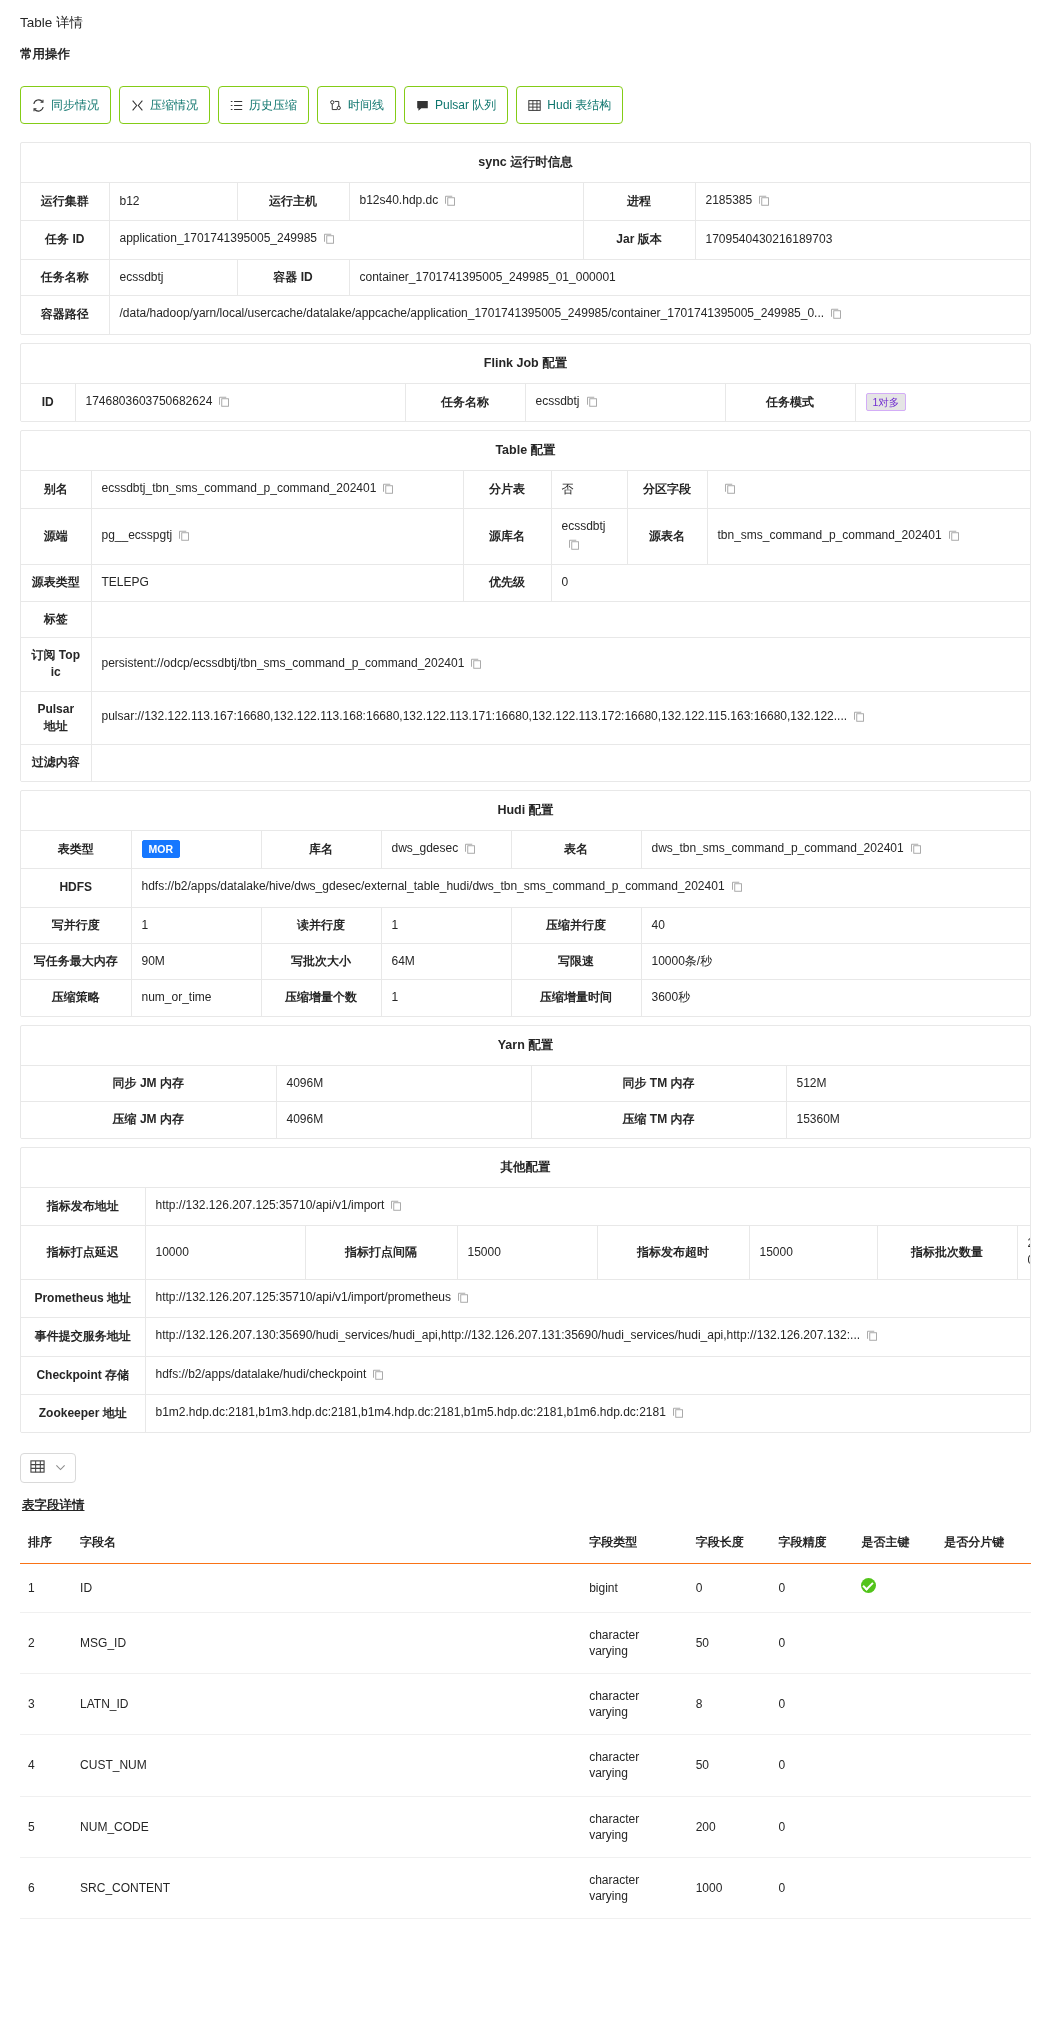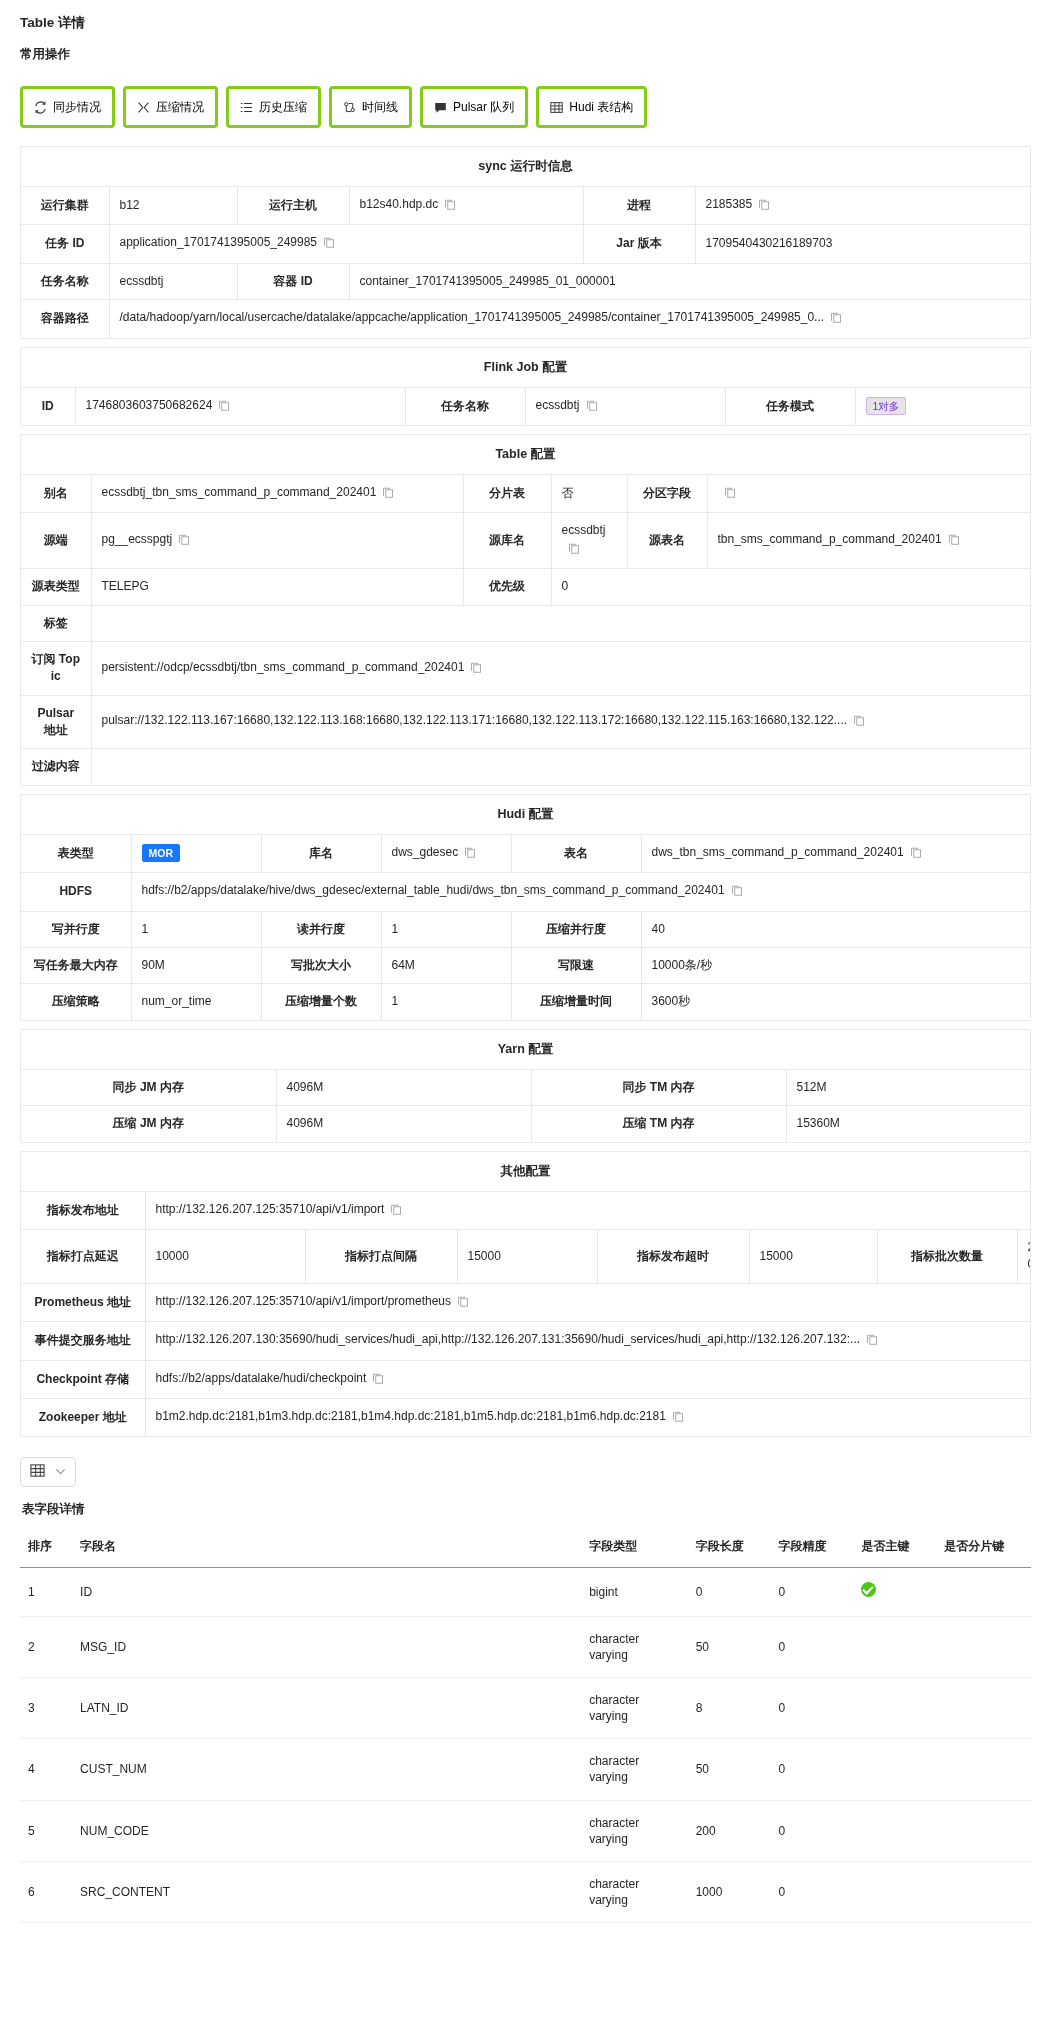--- a/index.html
+++ b/index.html
@@ -7,21 +7,21 @@
     margin: 0; padding: 0;
     background: #ffffff;
     font-family: "Liberation Sans", sans-serif;
     color: #262626;
   }
   body { width: 1051px; }
   .page { padding: 14px 20px 0 20px; }
 
   .page-title {
     font-size: 13.5px;
-    font-weight: 700;
+    font-weight: 400;
     margin: 0 0 14px 0;
     color: #262626;
   }
   .section-label {
     font-size: 12.5px;
     font-weight: 700;
     margin: 0 0 23px 0;
     color: #262626;
   }
 
@@ -31,25 +31,25 @@
     gap: 8px;
     margin-bottom: 18px;
     flex-wrap: wrap;
   }
   .tbtn {
     display: inline-flex;
     align-items: center;
     gap: 6px;
     height: 30px;
     padding: 18px 11px;
-    border: 3px solid #84cc16;
+    border: 1px solid #84cc16;
     border-radius: 4px;
     background: #fff;
     font-size: 12px;
-    color: #000000;
+    color: #0f766e;
     cursor: pointer;
     white-space: nowrap;
   }
   .tbtn svg { display: block; }
 
   
   .card {
     border: 1px solid #e8e8e8;
     border-radius: 2px;
     margin-bottom: 8px;
@@ -123,20 +123,21 @@
     border-radius: 4px;
     background: #fff;
     cursor: pointer;
   }
 
   
   .field-title {
     font-size: 12.5px;
     font-weight: 700;
     margin: 0 0 8px 2px;
+    text-decoration: underline;
   }
   table.fields {
     width: 100%;
     border-collapse: collapse;
     table-layout: fixed;
   }
   table.fields th {
     font-size: 12px;
     font-weight: 700;
     text-align: left;

